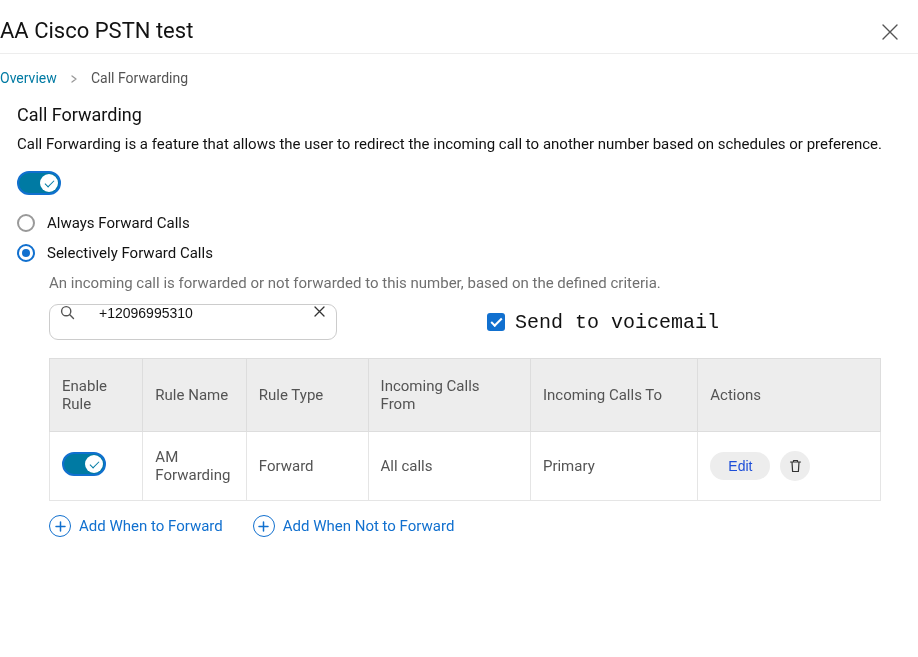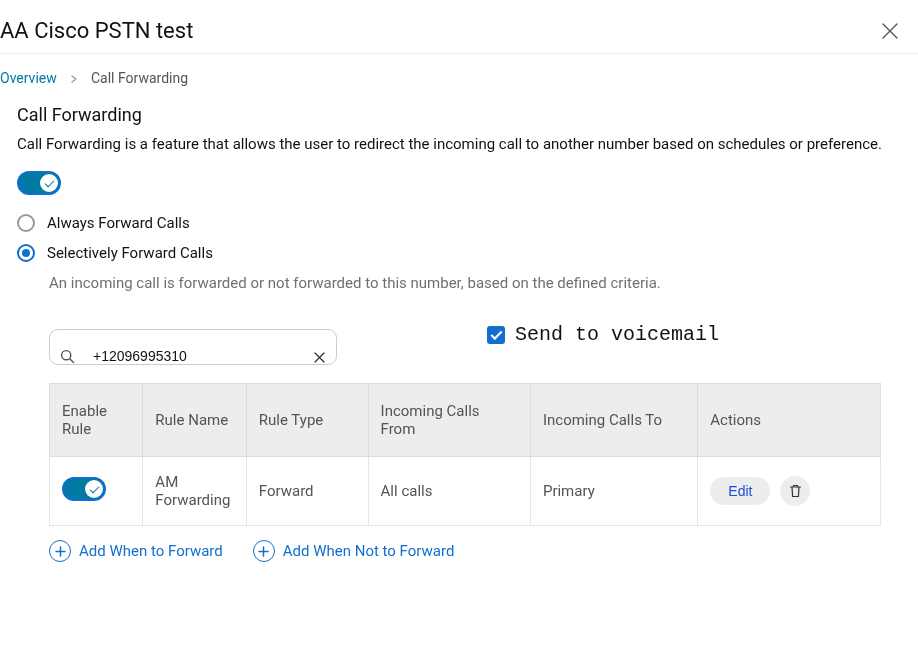--- a/index.html
+++ b/index.html
@@ -8,21 +8,21 @@
       font-size: 14px;
       color: #121212;
       background: #fff;
       width: 918px;
       height: 657px;
       overflow: hidden;
     }
     .header {
       display: flex;
       justify-content: space-between;
-      align-items: center;
+      align-items: flex-end;
       padding: 18px 17px 10px 0;
       border-bottom: 1px solid #ededed;
       gap: 20px;
     }
     .title {
       font-size: 22px;
       font-weight: 400;
       color: #121212;
     }
     .close-btn {
@@ -125,28 +125,27 @@
       margin-bottom: 12px;
     }
     .search-row {
       display: flex;
       align-items: center;
       gap: 150px;
       margin-bottom: 18px;
     }
     .search-box {
       display: flex;
-      align-items: flex-end;
+      align-items: flex-start;
       width: 288px;
       height: 36px;
       border: 1px solid #ccc;
       border-radius: 9px;
       padding: 0 10px;
-      gap: 18px;
-      margin-top: 25px;
+      gap: 24px;
     }
     .search-box input {
       flex: 1;
       border: none;
       outline: none;
       font-size: 14px;
       color: #121212;
     }
     .icon-btn { cursor: pointer; display:inline-flex; }
     .checkbox-row {

